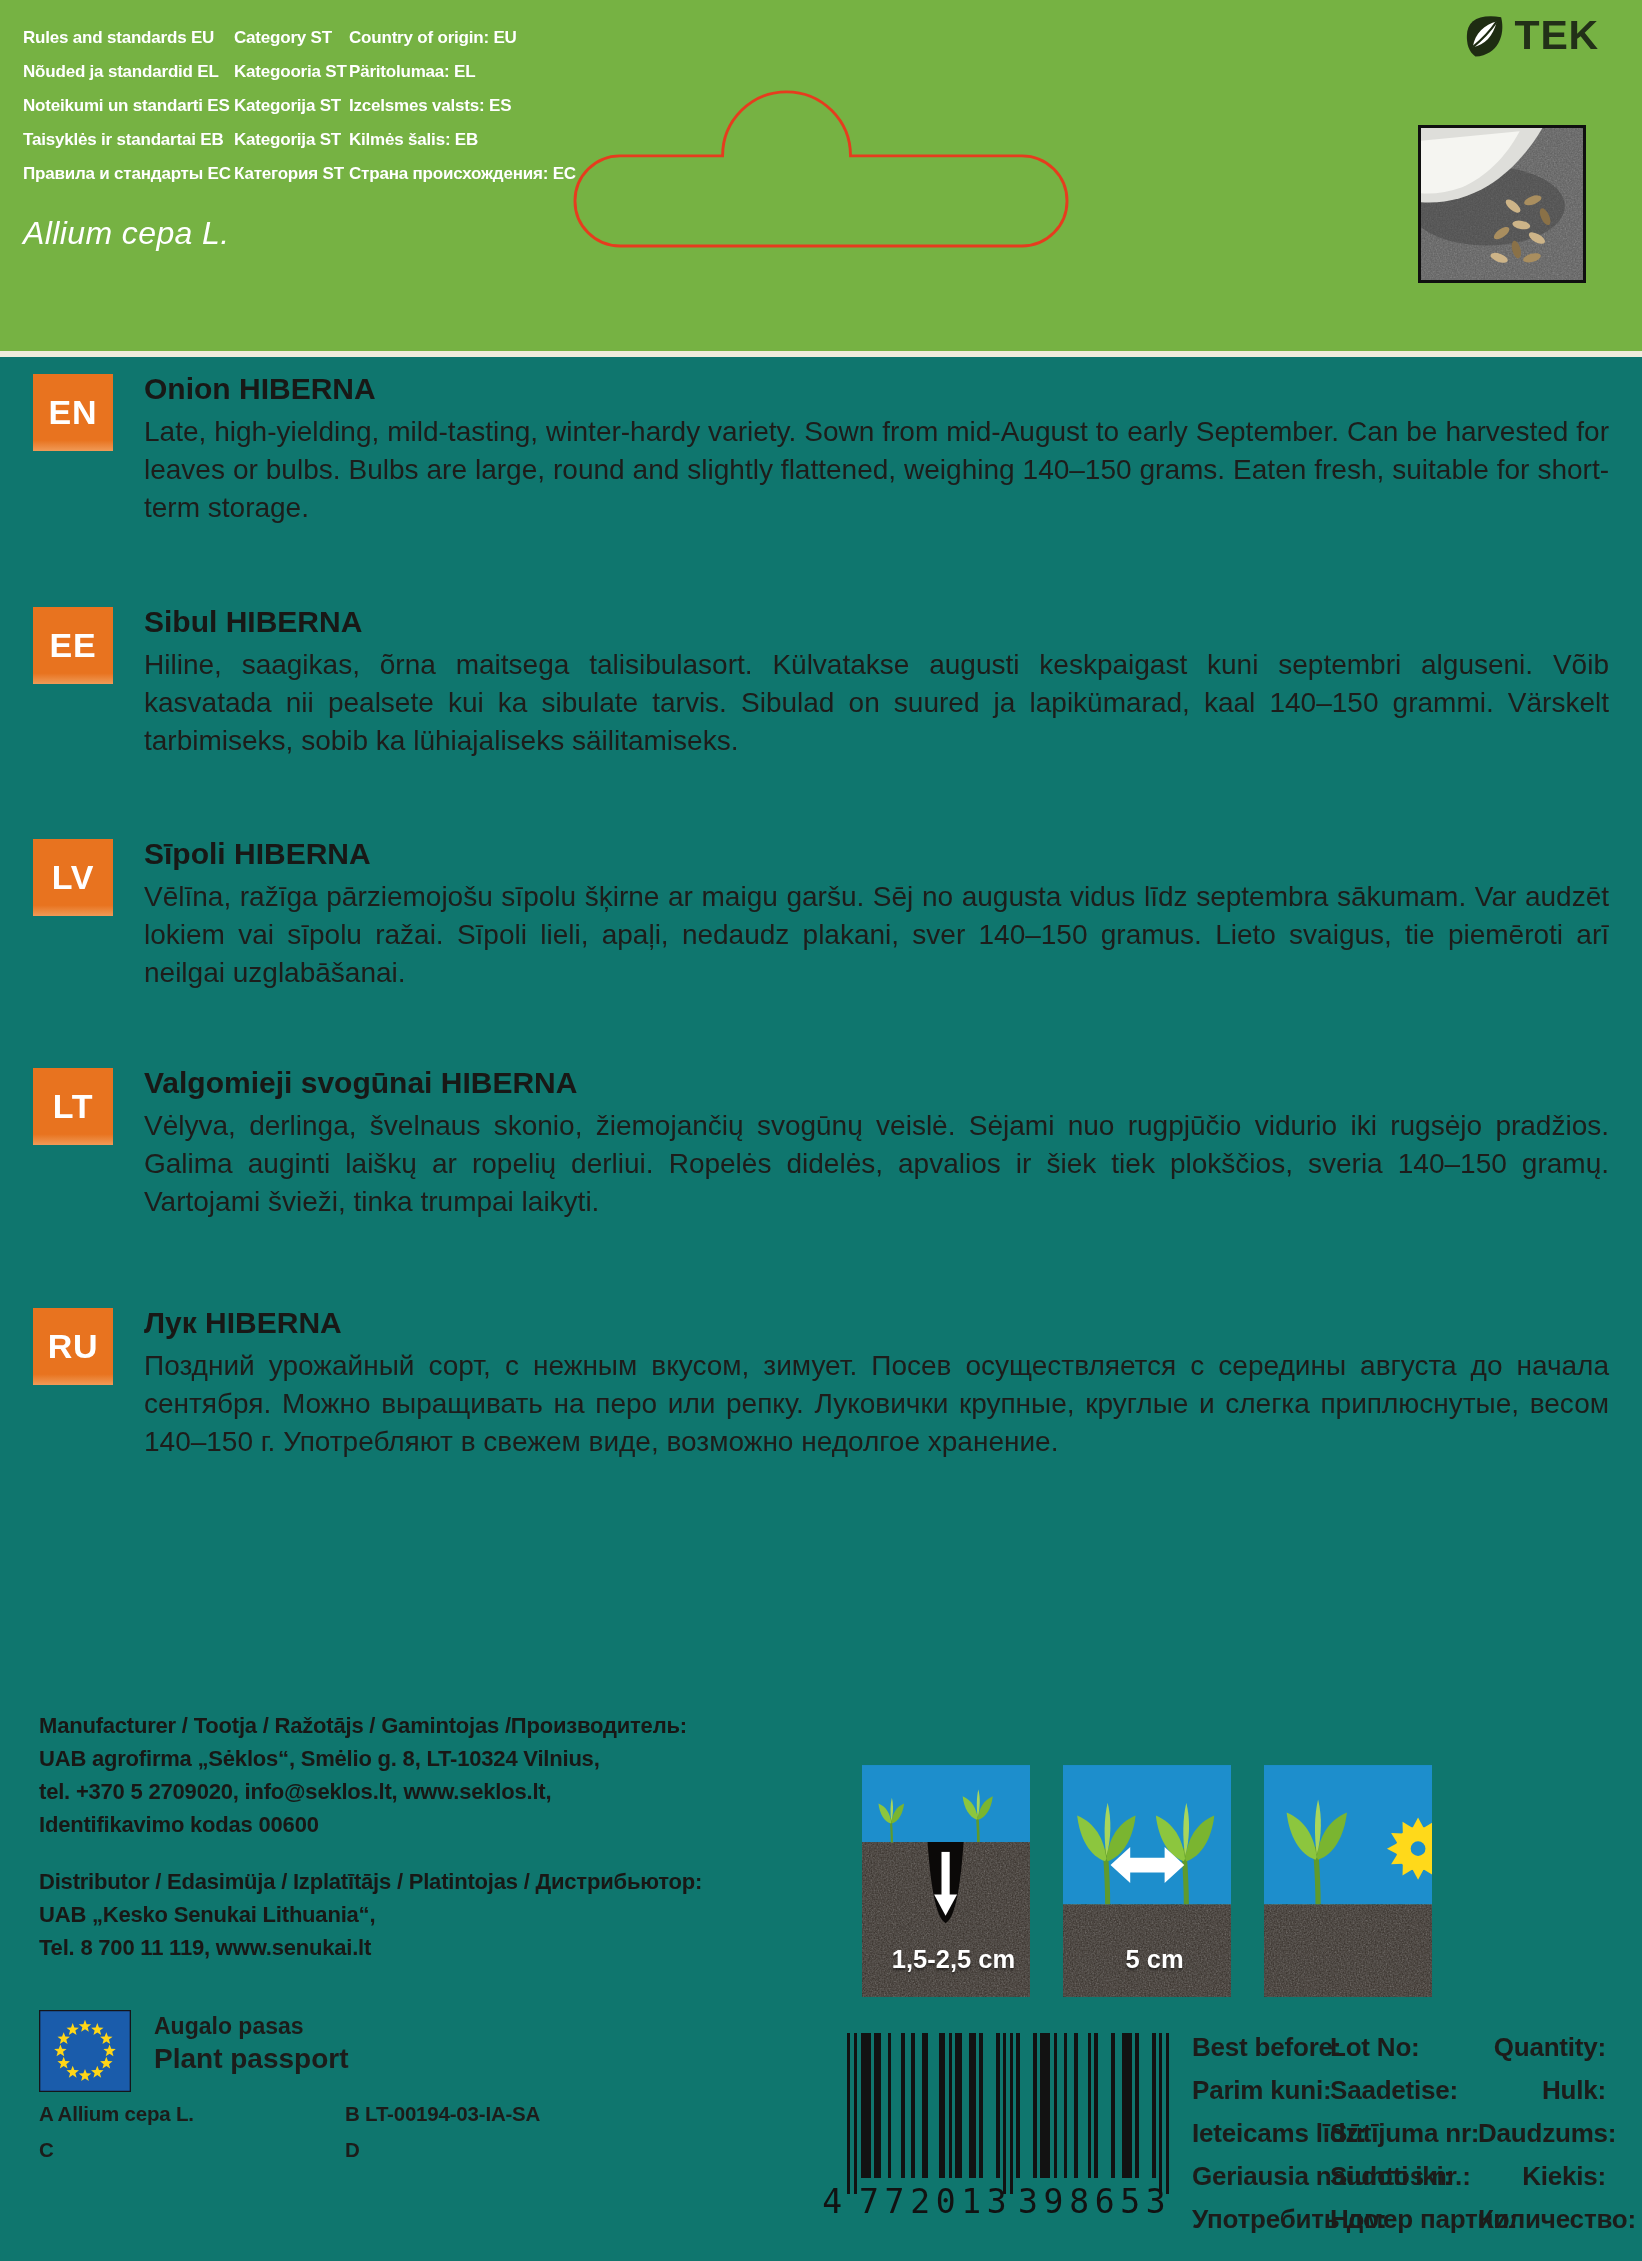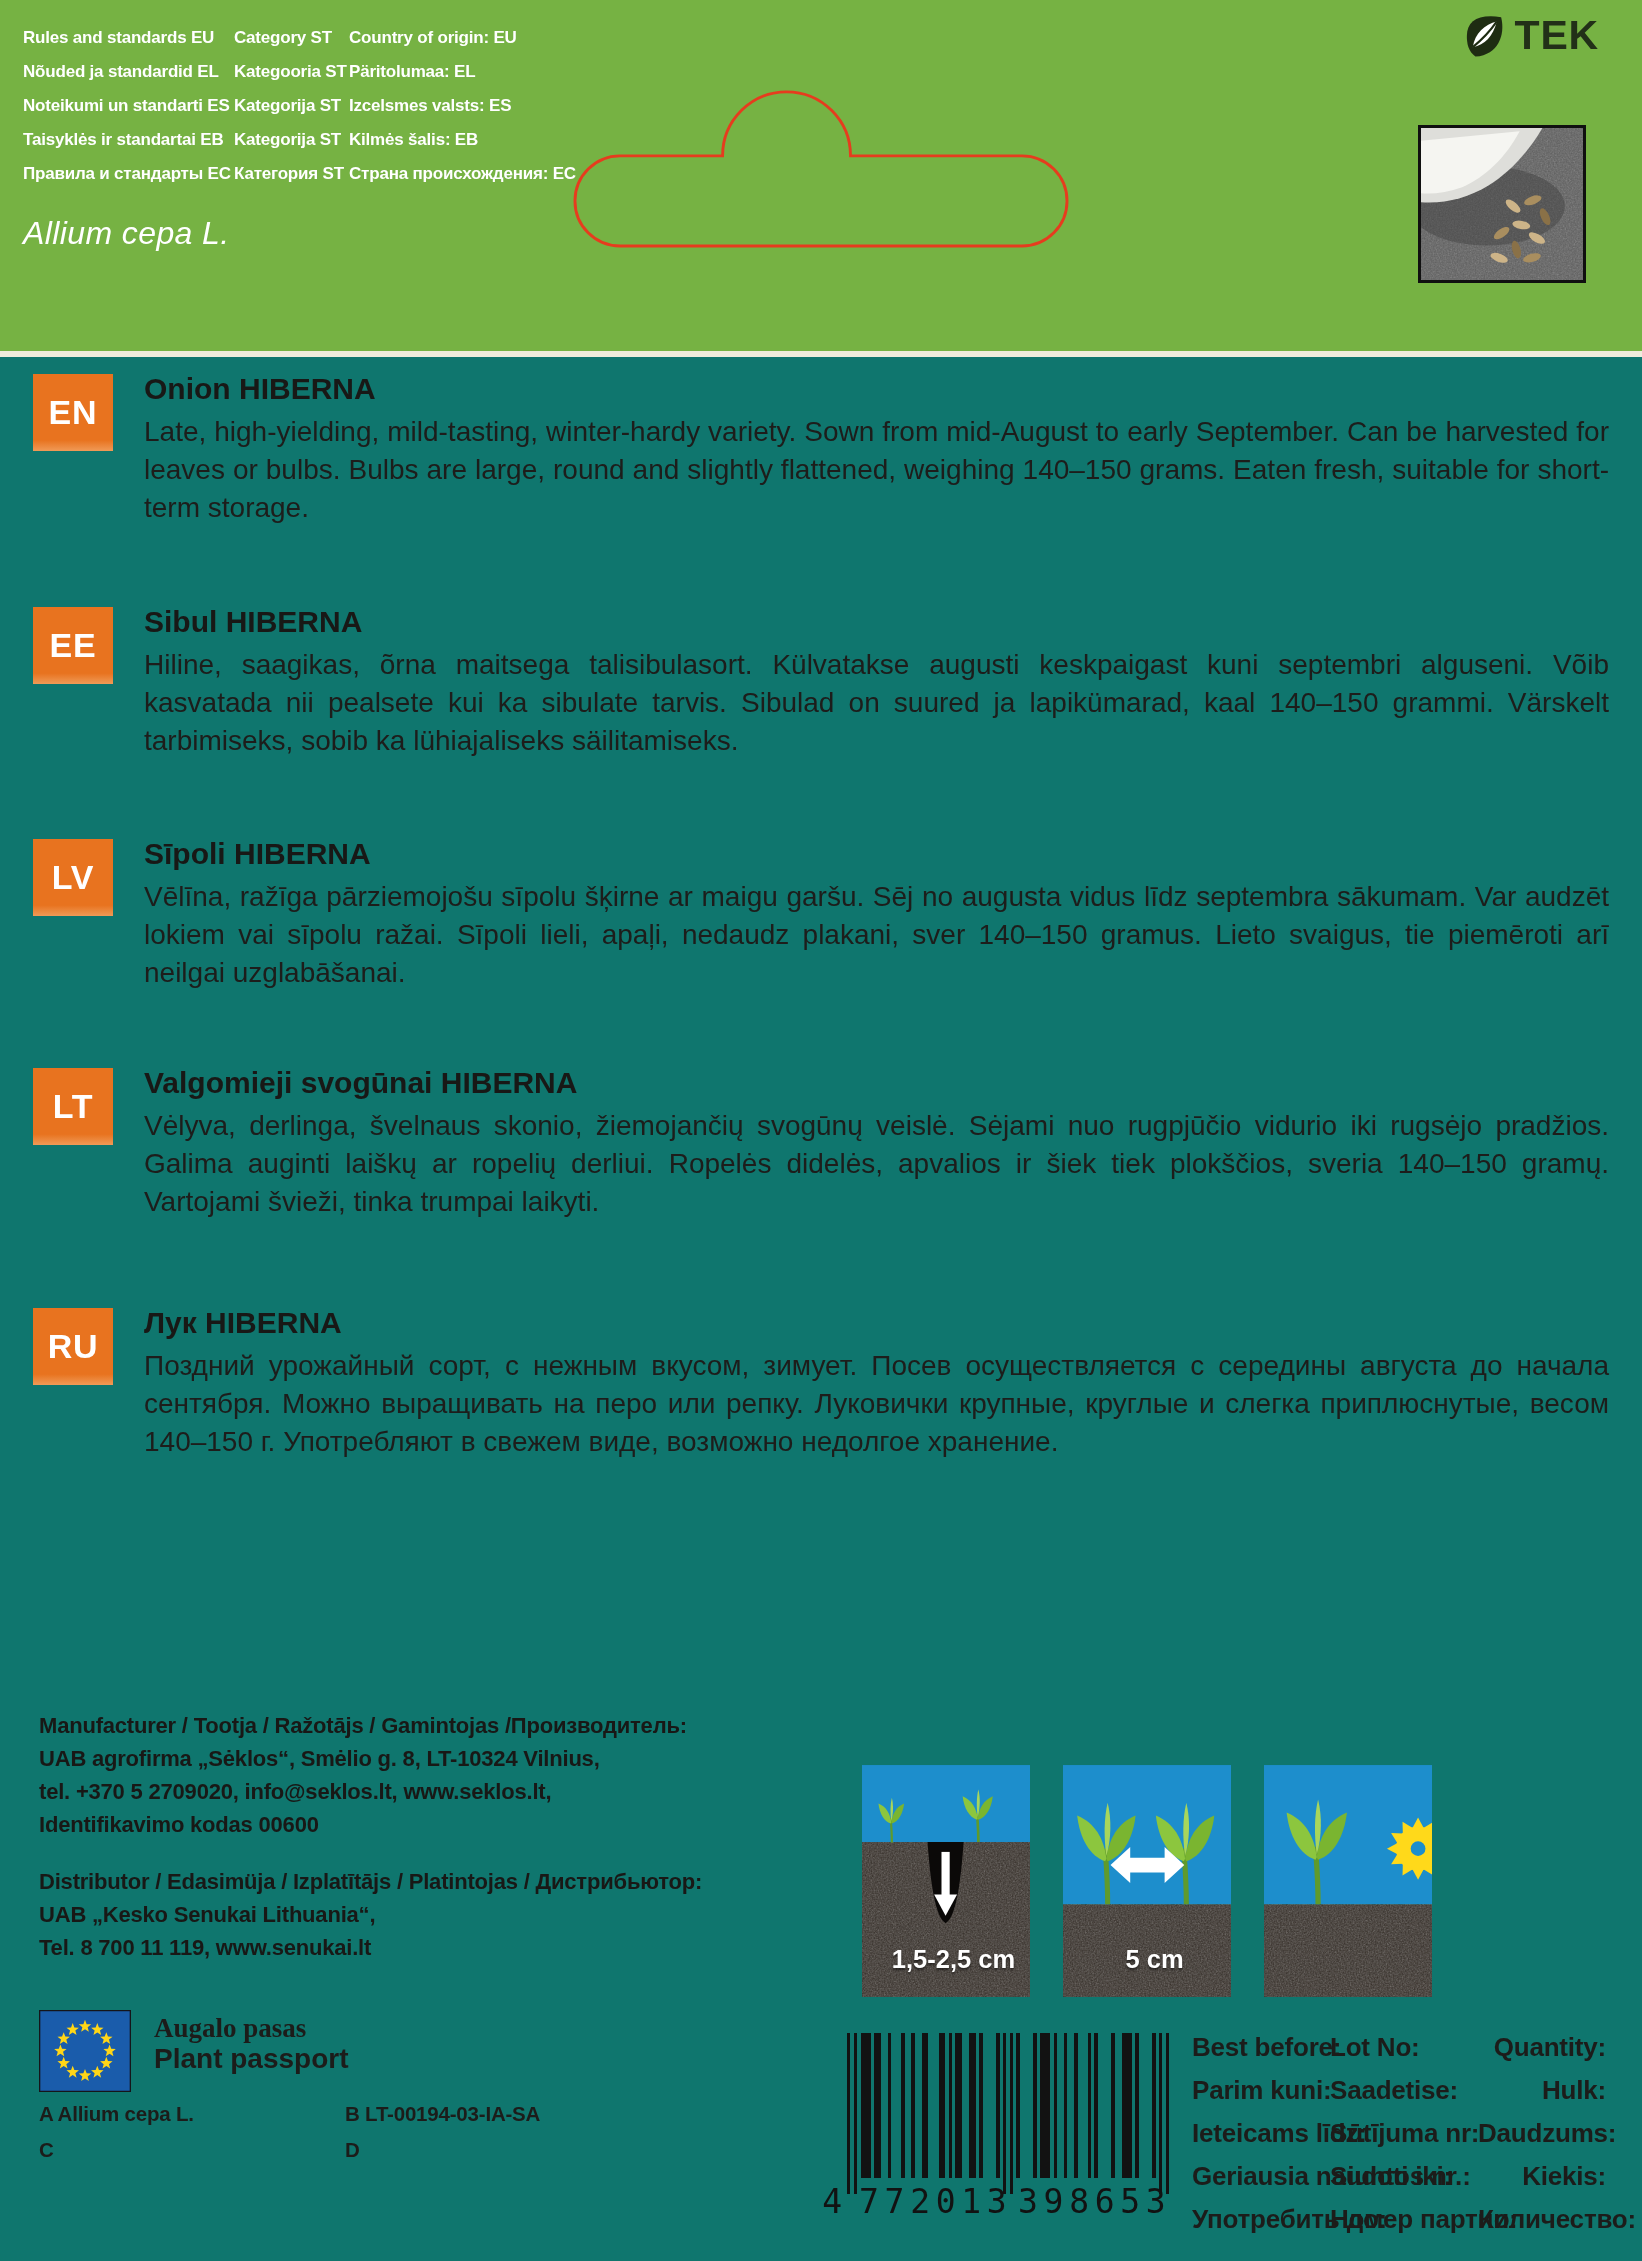--- a/index.html
+++ b/index.html
@@ -29,21 +29,21 @@
   .sec-title{margin:0 0 6.6px 0;font-size:30px;font-weight:700;color:#181816;}
   .sec-body{margin:0;font-size:28px;line-height:38px;text-align:justify;color:#1d1d1b;}
   
   .addr{position:absolute;left:39px;font-size:22px;line-height:33px;font-weight:700;letter-spacing:-0.2px;color:#181816;white-space:nowrap;}
   
   .picto{position:absolute;top:1765px;width:168px;height:232px;padding-left:15px;}
   .picto svg{position:absolute;left:0;top:0;}
   .picto-label{position:absolute;left:0;right:0;bottom:23px;text-align:center;color:#ffffff;font-weight:700;font-size:25.5px;text-shadow:0 1.6px 2.5px rgba(0,0,0,.55);}
   
   .flag{position:absolute;left:39px;top:2010px;}
-  .pp-lt{position:absolute;left:154px;top:2013px;font-size:27px;font-weight:700;font-family:Liberation Serif, serif;}
+  .pp-lt{position:absolute;left:154px;top:2013px;font-size:23px;font-weight:700;}
   .pp-en{position:absolute;left:154px;top:2043px;font-size:28px;font-weight:700;}
   .pp-field{position:absolute;font-size:20.5px;font-weight:700;letter-spacing:-0.2px;white-space:nowrap;}
   
   .barcode-bars{position:absolute;left:847px;top:2033px;width:322px;height:161px;}
   .bc-digit{position:absolute;top:2182px;font-family:"DejaVu Sans Mono",monospace;font-size:33px;color:#121212;}
   .bc-left{left:803px;width:39px;text-align:right;}
   .bc-g1{left:859px;width:138px;text-align:center;letter-spacing:5.7px;}
   .bc-g2{left:1018px;width:138px;text-align:center;letter-spacing:5.7px;}
   
   .grid-col{position:absolute;top:2026px;font-size:26px;line-height:43px;font-weight:700;letter-spacing:-0.2px;white-space:nowrap;}

